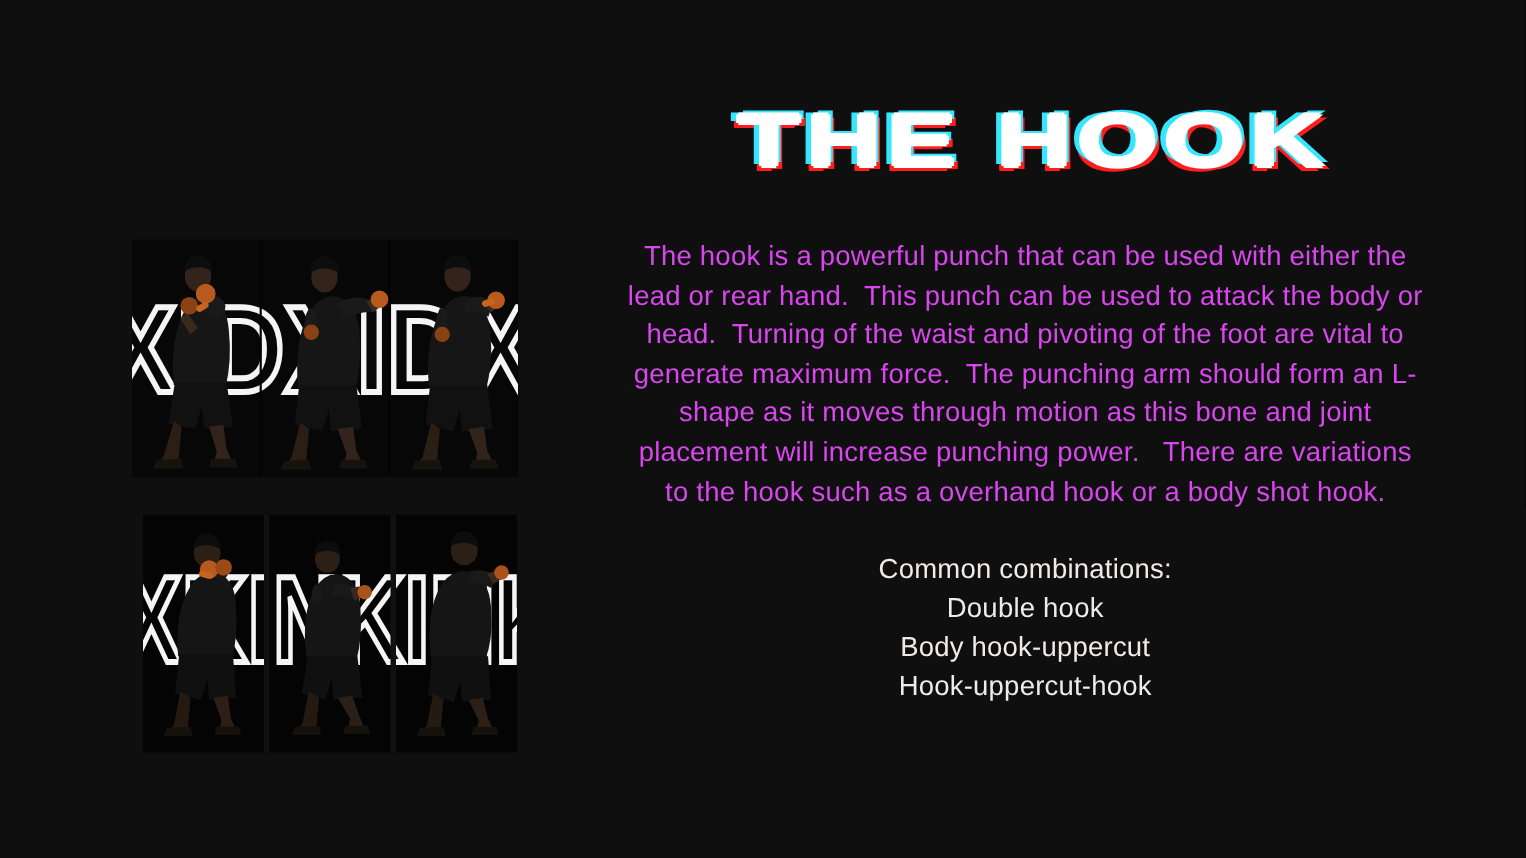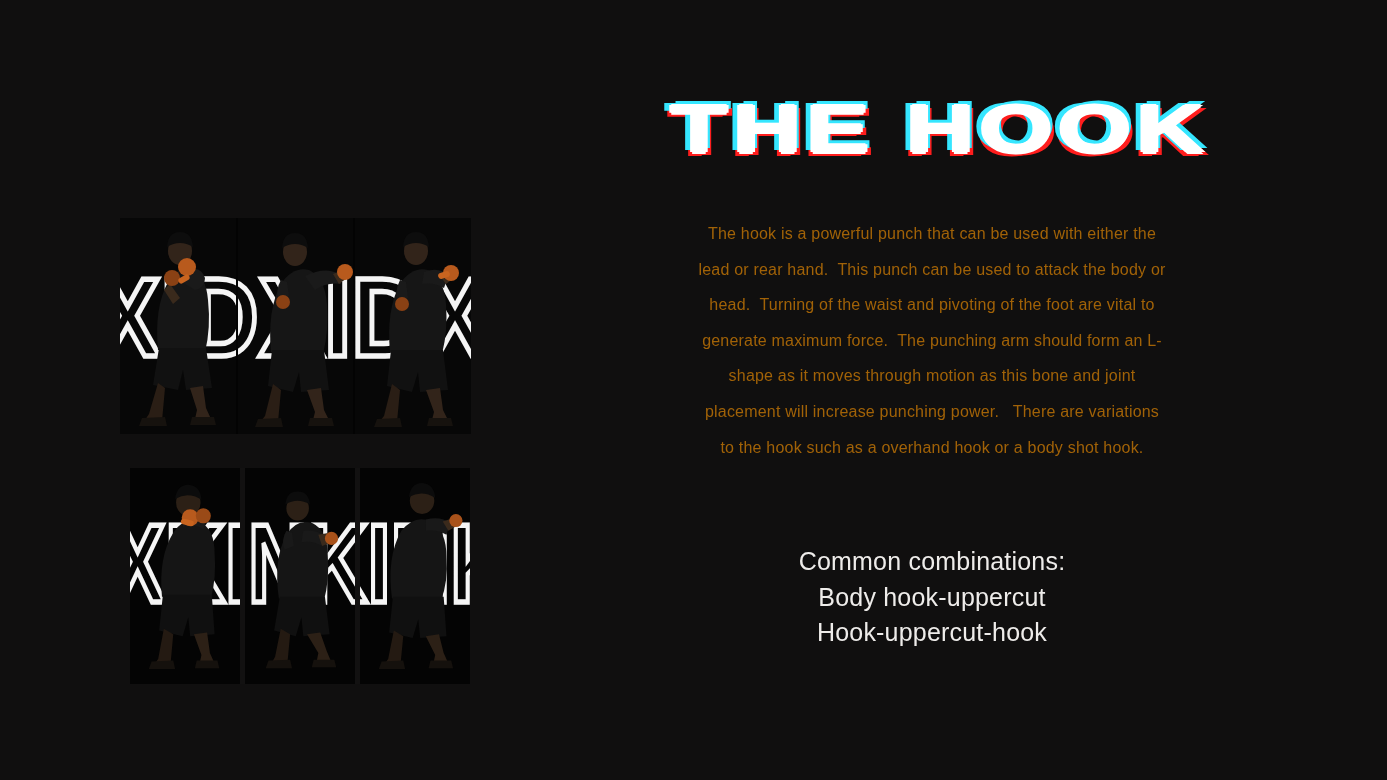--- a/index.html
+++ b/index.html
@@ -28,35 +28,34 @@
       -1.5px 0 0 #ffffff, 1.5px 0 0 #ffffff, 0 -1.5px 0 #ffffff, 0 1.5px 0 #ffffff,
       -5px -2px 0 #35e6ff, 3px -4px 0 #35e6ff,
       4px 3px 0 #ff1d1d, -3px 4px 0 #ff1d1d;
   }
 
   
   .body-text{
     position:absolute;
     left:522px;top:216px;width:820px;
     text-align:center;
-    font-size:16px;
+    font-size:25px;
     line-height:35.6px;
     letter-spacing:0.2px;
-    color:#a16207;
+    color:#d946ef;
     white-space:pre;
   }
   .combos{
     position:absolute;
     left:522px;top:500px;width:820px;
     text-align:center;
     font-size:25px;
     line-height:35.6px;
     letter-spacing:0.2px;
     color:#eeecea;
-    margin-top:44px;
   }
 
   
   .strip{position:absolute;overflow:hidden;}
   .strip-top{left:120px;top:218px;width:351px;height:216px;background:#070707;}
   .strip-bottom{left:130px;top:468px;width:340px;height:216px;background:#040404;}
   .letters{position:absolute;left:0;top:0;}
   .letters text{
     font-family:"Liberation Sans","DejaVu Sans",sans-serif;
     font-weight:bold;
@@ -201,17 +200,18 @@
   <div class="body-text">The hook is a powerful punch that can be used with either the
 lead or rear hand.  This punch can be used to attack the body or
 head.  Turning of the waist and pivoting of the foot are vital to
 generate maximum force.  The punching arm should form an L-
 shape as it moves through motion as this bone and joint
 placement will increase punching power.   There are variations
 to the hook such as a overhand hook or a body shot hook.</div>
 
   <div class="combos">
     <div>Common combinations:</div>
+    <div>Double hook</div>
     <div>Body hook-uppercut</div>
     <div>Hook-uppercut-hook</div>
   </div>
 
 </div>
 
 </body></html>

